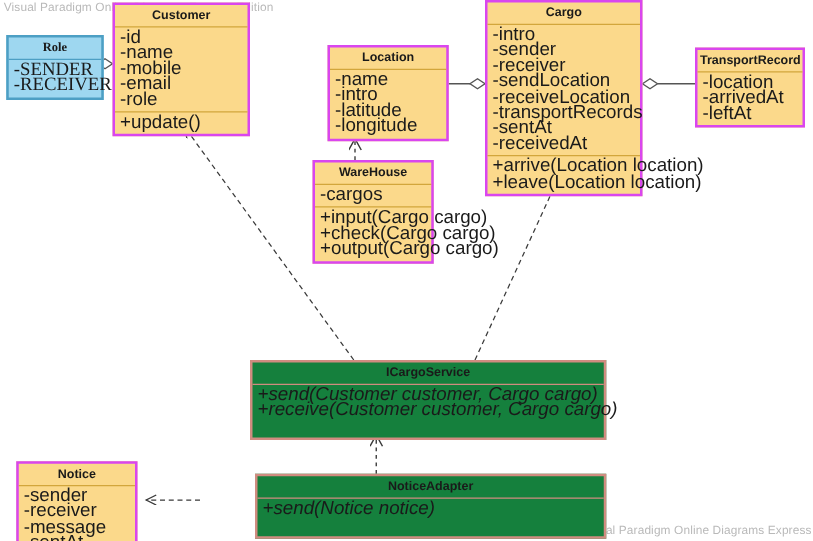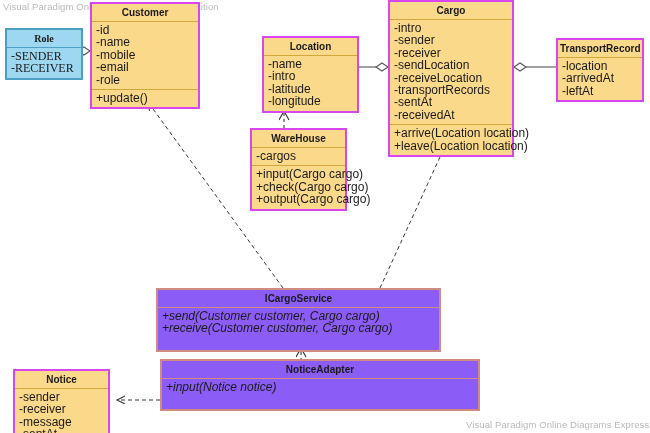--- a/index.html
+++ b/index.html
@@ -23,43 +23,43 @@
     border:2px solid #d946ef;
     background:#fbd98b;
     z-index:3;
   }
   .uml .title{
     text-align:center;font-weight:bold;font-size:10px;
     padding:3px 2px 3px 2px;border-bottom:1px solid #d2a63c;
     line-height:11px;
   }
   .uml .compartment{
-    padding:2px 4px 3px 4px;font-size:12px;line-height:12.4px;
+    padding:2px 4px 3px 4px;font-size:15px;line-height:12.4px;
     border-bottom:1px solid #d2a63c;
   }
   .uml .compartment:last-child{border-bottom:none;}
   .uml .row{white-space:nowrap;}
 
   .uml.blue{background:#9ed7f0;border-color:#4d9fc4;}
   .uml.blue .title{border-bottom-color:#4d9fc4;}
   .uml.blue .compartment{border-bottom-color:#4d9fc4;}
 
-  .uml.red{background:#8b5cf6;border-color:#d08c80;}
+  .uml.red{background:#15803d;border-color:#d08c80;margin-left:44px;}
   .uml.red .title{border-bottom-color:#d08c80;}
   .uml.red .compartment{border-bottom-color:#d08c80;font-style:italic;}
 
   
   #box-role{left:5px;top:28px;width:78px;font-family:Liberation Serif, serif;}
   #box-customer{left:90px;top:2px;width:110px;}
   #box-location{left:262px;top:36px;width:97px;}
   #box-warehouse{left:250px;top:128px;width:97px;}
   #box-cargo{left:388px;top:0px;width:126px;}
   #box-transportrecord{left:556px;top:38px;width:88px;}
   #box-icargoservice{left:156px;top:288px;width:285px;}
-  #box-noticeadapter{left:160px;top:359px;width:320px;}
+  #box-noticeadapter{left:160px;top:379px;width:281px;}
   #box-notice{left:13px;top:369px;width:97px;}
 </style>
 </head>
 <body>
 
 <div id="canvas">
 
   <span class="watermark wm-top">Visual Paradigm Online Diagrams Express Edition</span>
   <span class="watermark wm-bottom">Visual Paradigm Online Diagrams Express Edition</span>
 
@@ -261,21 +261,21 @@
     <div class="compartment">
       <div class="row">+send(Customer customer, Cargo cargo)</div>
       <div class="row">+receive(Customer customer, Cargo cargo)</div>
       <div class="row">&nbsp;</div>
     </div>
   </div>
 
   <div class="uml red" id="box-noticeadapter">
     <div class="title">NoticeAdapter</div>
     <div class="compartment">
-      <div class="row">+input(Notice notice)</div>
+      <div class="row">+send(Notice notice)</div>
       <div class="row">&nbsp;</div>
     </div>
   </div>
 
   <div class="uml" id="box-notice">
     <div class="title">Notice</div>
     <div class="compartment">
       <div class="row">-sender</div>
       <div class="row">-receiver</div>
       <div class="row">-message</div>

